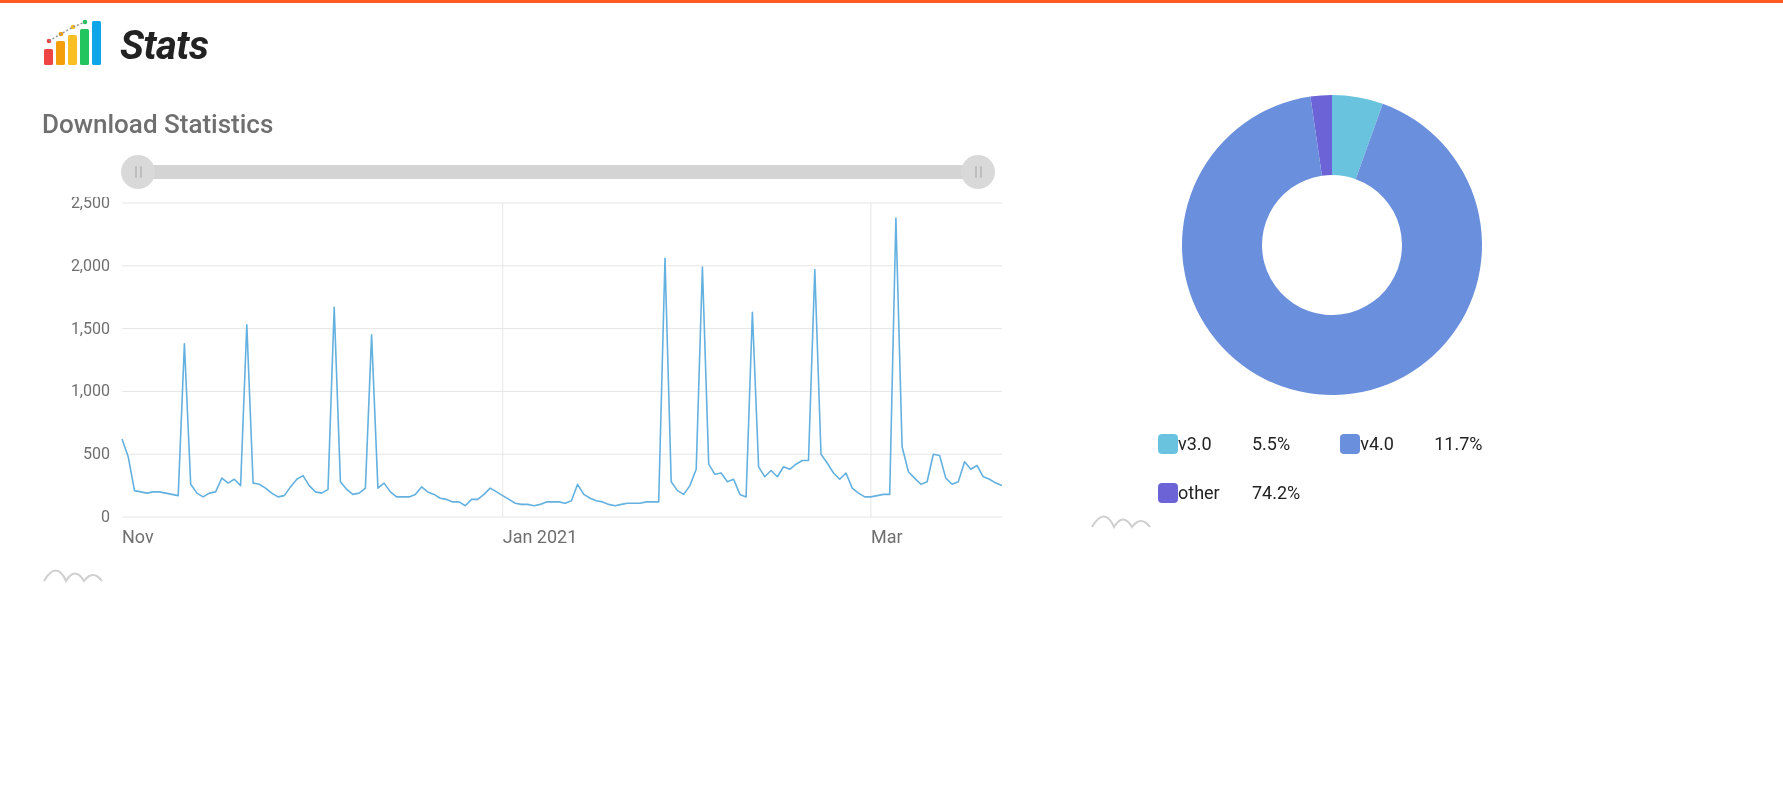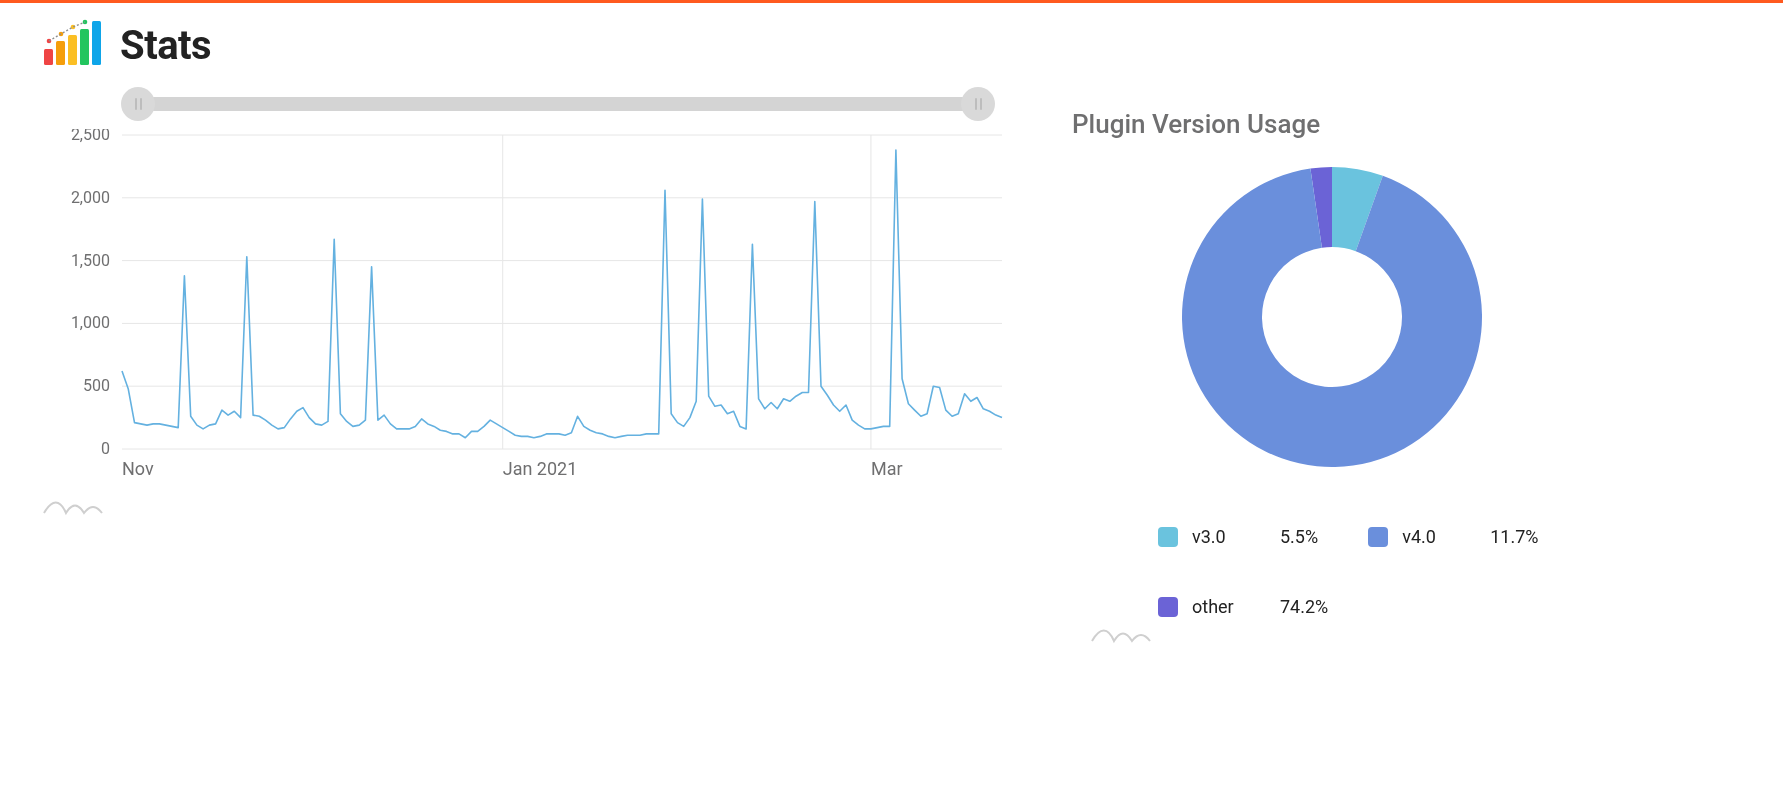--- a/index.html
+++ b/index.html
@@ -19,20 +19,21 @@
     display: flex;
     align-items: center;
     gap: 16px;
     margin-top: 4px;
   }
   .header h1 {
     margin: 0;
     font-size: 40px;
     font-weight: 700;
     letter-spacing: -0.5px;
+    font-style: italic;
   }
   .section-title {
     font-size: 26px;
     color: #6f6f70;
     font-weight: 500;
     margin: 38px 0 18px 0;
   }
   .content {
     display: flex;
     gap: 50px;
@@ -78,21 +79,21 @@
   }
   .donut-wrap { display:flex; justify-content:center; margin-top:14px;}
   .legend {
     display: flex;
     flex-wrap: wrap;
     gap: 28px 50px;
     margin-top: 28px;
     padding-left: 86px;
     align-items: center;
   }
-  .legend-row { display:flex; align-items:center; gap:14px;margin-top:21px; }
+  .legend-row { display:flex; align-items:center; gap:0; }
   .swatch { width:20px; height:20px; border-radius:4px; }
   .legend-label { font-size: 18px; color:#222; min-width:54px;}
   .legend-pct   { font-size: 18px; color:#222; margin-left:20px;text-align:center;}
 </style>
 </head>
 <body>
 
 <div class="page">
   <div class="header">
     <span>
@@ -107,20 +108,21 @@
         <circle cx="31" cy="8" r="2.3" fill="#fbbf24"></circle>
         <circle cx="43" cy="3" r="2.3" fill="#22c55e"></circle>
         <path d="M7 22 L19 15 L31 8 L43 3" stroke="#8e8e8e" stroke-width="1.4" fill="none" stroke-dasharray="2 2"></path>
       </svg>
     </span>
     <h1>Stats</h1>
   </div>
 
   <div class="content">
     <div class="left-col">
+      <div class="section-title">Download Statistics</div>
 
       <div class="slider-wrap">
         <div class="slider-track"></div>
         <div class="slider-handle left">
           <span class="g"></span>
             <span class="g"></span>
         </div>
         <div class="slider-handle right">
           <span class="g"></span>
             <span class="g"></span>
@@ -151,21 +153,20 @@
       </div>
 
       <div class="legend-badge">
         <svg width="72" height="24" viewBox="0 0 72 24">
           <path d="M2 20 C10 6, 18 6, 24 20 C30 10, 36 10, 42 20 C48 12, 54 12, 60 20" fill="none" stroke="#cfcfcf" stroke-width="2"></path>
         </svg>
       </div>
     </div>
 
     <div class="right-col">
-      <div class="section-title">Plugin Version Usage</div>
 
       <div class="donut-wrap">
         <svg id="donut-svg" width="320" height="320" viewBox="0 0 320 320">
             <path d="M 138.39838261716216 11.563582209602373 A 150 150 0 0 1 160 10 L 160 90 A 70 70 0 0 0 149.91924522134235 90.72967169781444 Z" fill="#6b63d6"></path>
             <path d="M 160 10 A 150 150 0 0 1 210.81068803679372 18.86788465686618 L 183.7116544171704 94.13834617320421 A 70 70 0 0 0 160 90 Z" fill="#6ac3de"></path>
             <path d="M 210.81068803679372 18.86788465686618 A 150 150 0 1 1 138.39838261716216 11.563582209602373 L 149.91924522134235 90.72967169781444 A 70 70 0 1 0 183.7116544171704 94.13834617320421 Z" fill="#6a8fdc"></path>
           </svg>
       </div>
 
       <div class="legend">

